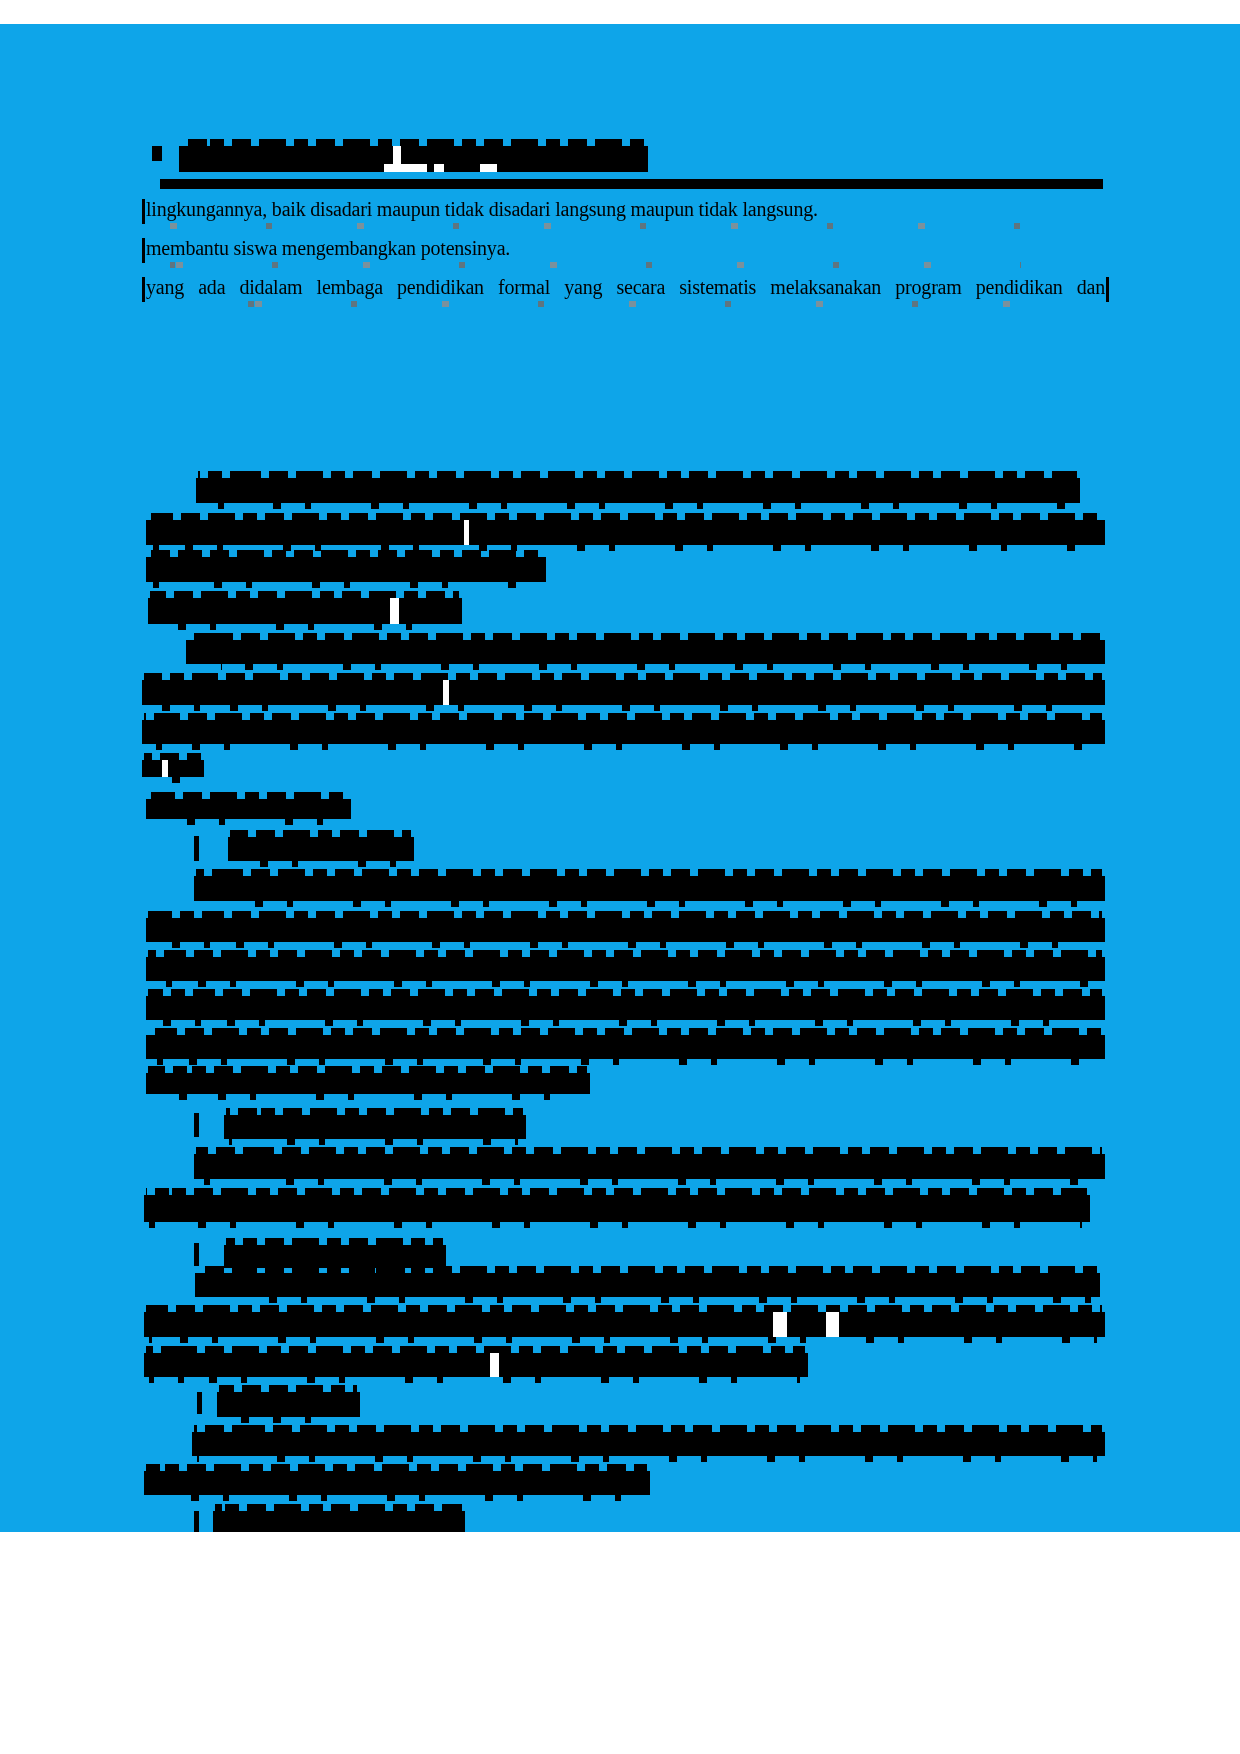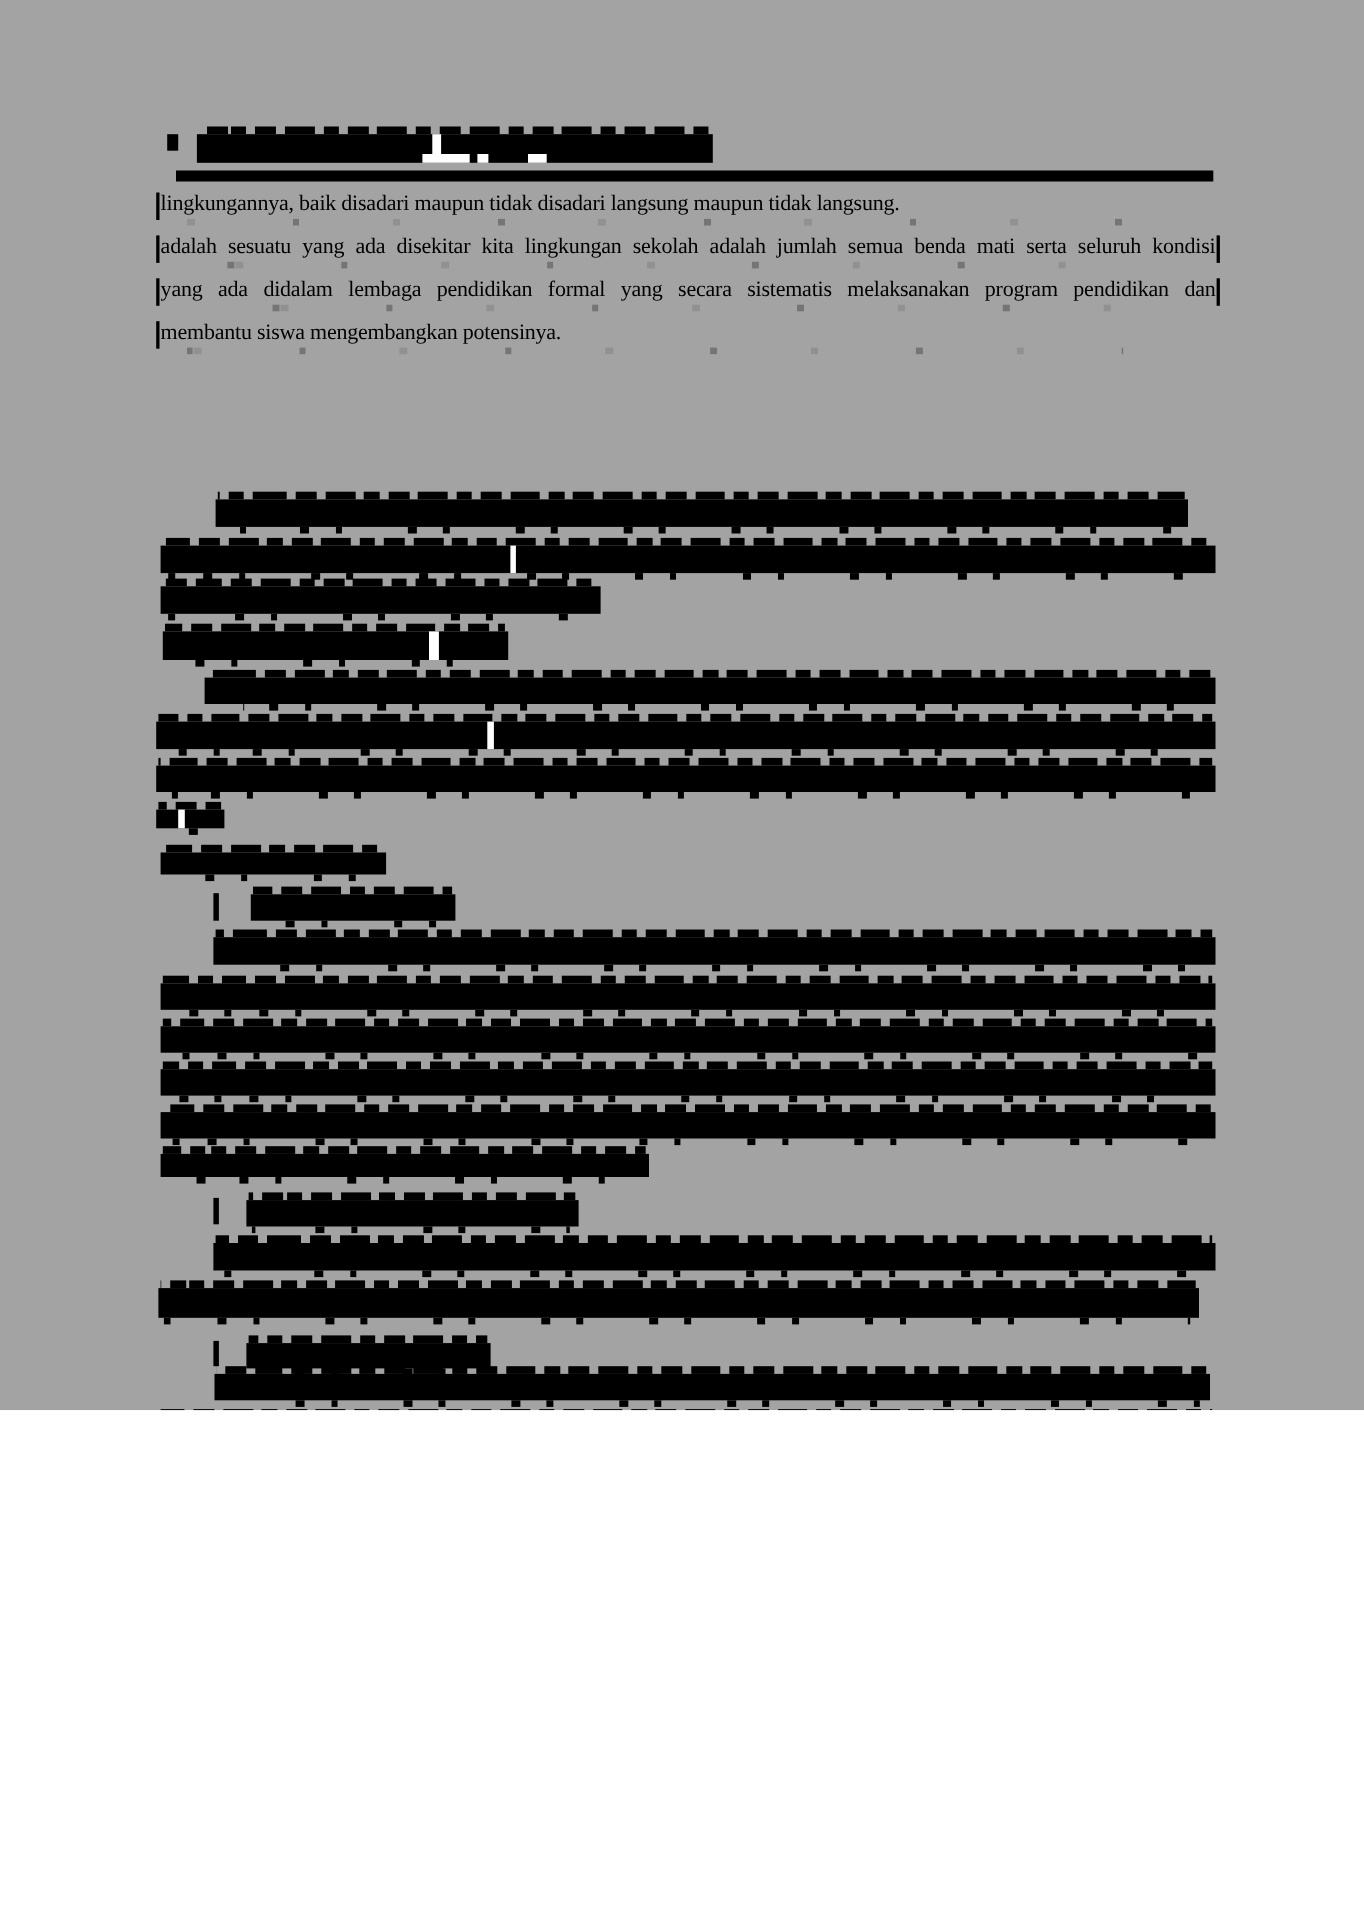--- a/index.html
+++ b/index.html
@@ -1,21 +1,22 @@
 <!DOCTYPE html>
 <html><head>
 <meta charset="utf-8">
 <style>
   html,body{margin:0;padding:0;background:#ffffff;}
   #page{
     position:relative;
-    width:1240px;height:1282px;
-    background:#a3a3a3;
+    width:1240px;height:1508px;
+    background:#0ea5e9;
     overflow:hidden;
     font-family:"Liberation Serif","DejaVu Serif",serif;
+    margin-top:24px;
   }
   
   #text-block{
     position:absolute;
     left:146px;top:166px;width:959px;
     font-size:20px;
     line-height:39px;
     color:#000;
     letter-spacing:-0.2px;
   }
@@ -47,23 +48,22 @@
     background-position-x:var(--ph,0px);
   }
   .gap{position:absolute;top:0;bottom:0;background:#fff;}
 </style>
 </head>
 <body>
 
 <div id="page">
   <div id="text-block">
       <div class="text-line">lingkungannya, baik disadari maupun tidak disadari langsung maupun tidak langsung.<span class="spk" style="--ph: 0px;"></span></div>
-      <div class="text-line just">adalah sesuatu yang ada disekitar kita lingkungan sekolah adalah jumlah semua benda mati serta seluruh kondisi<span class="spk" style="--ph: 44px;"></span></div>
+      <div class="text-line">membantu siswa mengembangkan potensinya.<span class="spk" style="--ph: 6px;"></span></div>
       <div class="text-line just">yang ada didalam lembaga pendidikan formal yang secara sistematis melaksanakan program pendidikan dan<span class="spk" style="--ph: 85px;"></span></div>
-      <div class="text-line">membantu siswa mengembangkan potensinya.<span class="spk" style="--ph: 6px;"></span></div>
     </div>
   <div id="redaction-layer">
       <div class="bar" style="left: 152px; top: 122px; width: 10px; height: 15px; --ph: 0px;"></div>
       <div class="bar jag" style="left: 179px; top: 122px; width: 469px; height: 18px; --ph: 29px;">
         <span class="gap" style="left: 214px; width: 8px;"></span>
       </div>
       <div class="bar" style="left: 179px; top: 140px; width: 469px; height: 8px; --ph: 58px;">
         <span class="gap" style="left: 205px; width: 43px;"></span>
         <span class="gap" style="left: 255px; width: 10px;"></span>
         <span class="gap" style="left: 301px; width: 17px;"></span>

